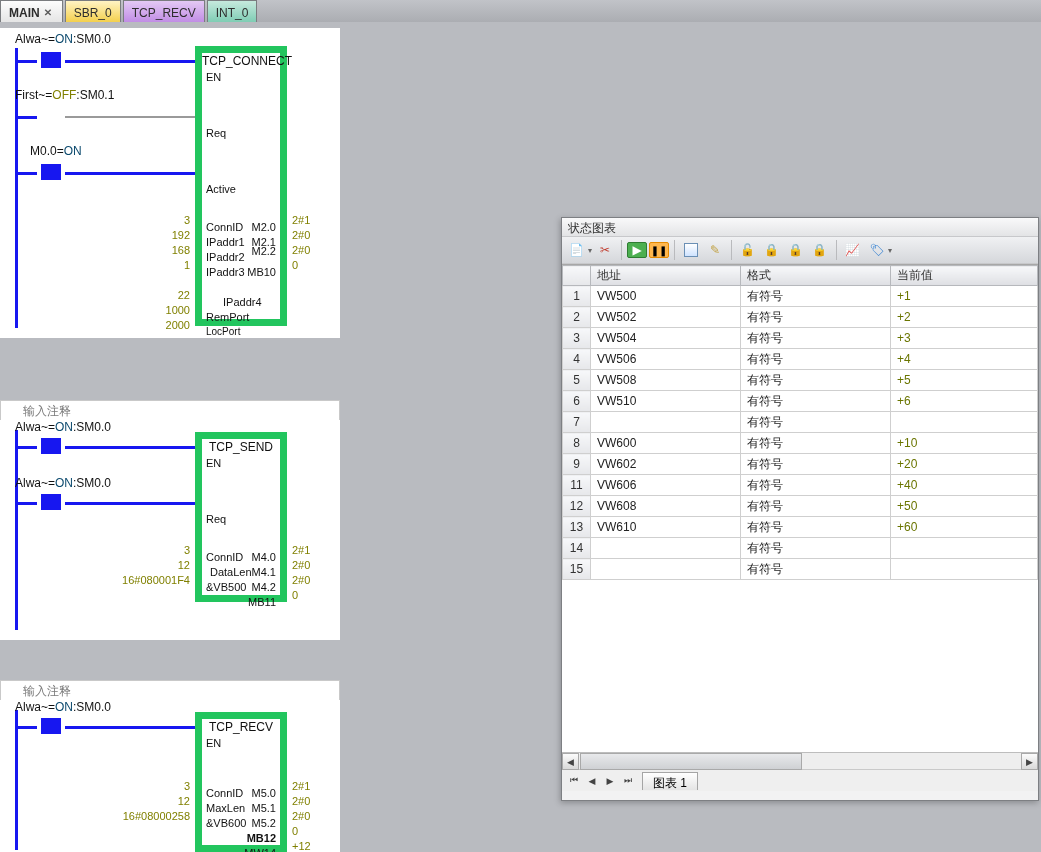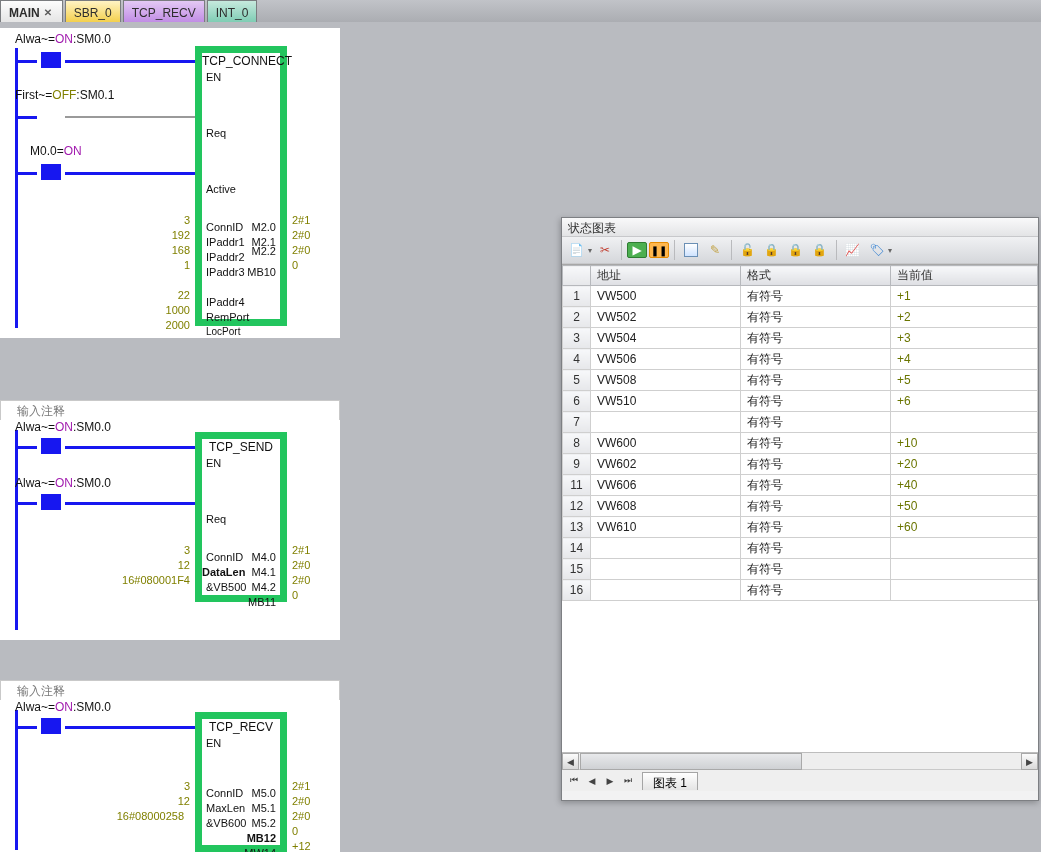--- a/index.html
+++ b/index.html
@@ -9,33 +9,33 @@
 .tabs { display: flex; height: 22px; background: linear-gradient(#c1c3c8,#abadb2); }
 .tab { height: 22px; border: 1px solid #7a7c7f; border-bottom: none; padding: 3px 8px 0 8px; margin-right: 2px; display: flex; align-items: center; gap: 4px; font-size: 12px; color: #2d2d2d; }
 .tab.main { background: linear-gradient(#fdfdfd,#e5e5e5); font-weight: bold; }
 .tab.sbr { background: linear-gradient(#fff3c4,#f4d04d); }
 .tab.tcp { background: linear-gradient(#e3c9f4,#c18de5); }
 .tab.int { background: linear-gradient(#c6e9dd,#7fcdb4); }
 .close-x { width: 10px; height: 10px; color:#5b5b5b; font-size:10px; line-height:10px; }
 
 
 .ladder-area { position: absolute; left: 0; top: 22px; width: 1041px; height: 830px; }
-.network-header { font-size: 12px; color: #7a7a7a; padding: 2px 16px; position:absolute; background:#fff; border:1px solid #c9c9c9; width:340px; }
+.network-header { font-size: 12px; color: #7a7a7a; padding: 2px 22px; position:absolute; background:#fff; border:1px solid #c9c9c9; width:340px; }
 .ladder { position: absolute; background: #fff; }
 
 
 .wire { position: absolute; background: #1717f0; }
 .wire.grey { background:#9a9a9a; }
 
 
 .contact-open { position:absolute; width:28px; height:20px; }
 .contact-open.fill::before { content:""; position:absolute; left:4px; top:2px; width:20px; height:16px; background:#1717f0; }
 
 .label { position:absolute; font-size:11px; color:#111; white-space:nowrap; }
-.label .on { color:#a21caf; }
+.label .on { color:#0c4a6e; }
 .label .off { color:#808000; }
 .goldnum { position:absolute; font-size:11px; color:#808000; text-align:right; }
 .outnum { position:absolute; font-size:11px; color:#808000; }
 
 
 .block { position:absolute; border:7px solid #22c55e; background:#fff; }
 .block-title { text-align:center; font-size:12px; color:#111; padding:1px 0; }
 .pin { position:absolute; font-size:11px; color:#111; }
 .pin-right { text-align:right; }
 
@@ -110,21 +110,21 @@
 
     <div class="block" style="left:195px; top:18px; width:92px; height:280px;">
       <div class="block-title">TCP_CONNECT</div>
       <div class="pin" style="left:4px; top:18px;">EN</div>
       <div class="pin" style="left:4px; top:74px;">Req</div>
       <div class="pin" style="left:4px; top:130px;">Active</div>
       <div class="pin" style="left:4px; top:168px;">ConnID</div>
       <div class="pin" style="left:4px; top:183px;">IPaddr1</div>
       <div class="pin" style="left:4px; top:198px;">IPaddr2</div>
       <div class="pin" style="left:4px; top:213px;">IPaddr3</div>
-      <div class="pin" style="left:4px; top:243px;">IPaddr4</div>
+      <div class="pin" style="left:21px; top:243px;">IPaddr4</div>
       <div class="pin" style="left:4px; top:258px;">RemPort</div>
       <div class="pin" style="left:4px; top:273px; font-size:10px;">LocPort</div>
       <div class="pin pin-right" style="right:4px; top:168px;">M2.0</div>
       <div class="pin pin-right" style="right:4px; top:183px;">M2.1</div>
       <div class="pin pin-right" style="right:4px; top:192px;">M2.2</div>
       <div class="pin pin-right" style="right:4px; top:213px;">MB10</div>
     </div>
 
     <div class="goldnum" style="left:160px; top:186px; width:30px;">3</div>
     <div class="goldnum" style="left:160px; top:201px; width:30px;">192</div>
@@ -151,21 +151,21 @@
     <div class="label" style="left:15px; top:56px;"><span>Alwa~=</span><span class="on">ON</span><span>:SM0.0</span></div>
     <div class="wire" style="left:15px; top:82px; width:22px; height:3px;"></div>
     <div class="contact-open fill" style="left:37px; top:72px;"></div>
     <div class="wire" style="left:65px; top:82px; width:130px; height:3px;"></div>
 
     <div class="block" style="left:195px; top:12px; width:92px; height:170px;">
       <div class="block-title">TCP_SEND</div>
       <div class="pin" style="left:4px; top:18px;">EN</div>
       <div class="pin" style="left:4px; top:74px;">Req</div>
       <div class="pin" style="left:4px; top:112px;">ConnID</div>
-      <div class="pin" style="left:0; top:127px;font-weight:bold;">DataLen</div>
+      <div class="pin" style="left:8px; top:127px;">DataLen</div>
       <div class="pin" style="left:4px; top:142px;">&amp;VB500</div>
       <div class="pin pin-right" style="right:4px; top:112px;">M4.0</div>
       <div class="pin pin-right" style="right:4px; top:127px;">M4.1</div>
       <div class="pin pin-right" style="right:4px; top:142px;">M4.2</div>
       <div class="pin pin-right" style="right:4px; top:157px;">MB11</div>
     </div>
     <div class="goldnum" style="left:160px; top:124px; width:30px;">3</div>
     <div class="goldnum" style="left:160px; top:139px; width:30px;">12</div>
     <div class="goldnum" style="left:118px; top:154px; width:72px;">16#080001F4</div>
     <div class="outnum" style="left:292px; top:124px;">2#1</div>
@@ -189,21 +189,21 @@
       <div class="pin" style="left:4px; top:83px;">MaxLen</div>
       <div class="pin" style="left:4px; top:98px;">&amp;VB600</div>
       <div class="pin pin-right" style="right:4px; top:68px;">M5.0</div>
       <div class="pin pin-right" style="right:4px; top:83px;">M5.1</div>
       <div class="pin pin-right" style="right:4px; top:98px;">M5.2</div>
       <div class="pin pin-right" style="right:4px; top:113px;font-weight:bold;">MB12</div>
       <div class="pin pin-right" style="right:4px; top:128px;">MW14</div>
     </div>
     <div class="goldnum" style="left:160px; top:80px; width:30px;">3</div>
     <div class="goldnum" style="left:160px; top:95px; width:30px;">12</div>
-    <div class="goldnum" style="left:112px; top:110px; width:72px;">16#08000258</div>
+    <div class="goldnum" style="left:118px; top:110px; width:72px;">16#08000258</div>
     <div class="outnum" style="left:292px; top:80px;">2#1</div>
     <div class="outnum" style="left:292px; top:95px;">2#0</div>
     <div class="outnum" style="left:292px; top:110px;">2#0</div>
     <div class="outnum" style="left:292px; top:125px;">0</div>
     <div class="outnum" style="left:292px; top:140px;">+12</div>
   </div>
 
 </div>
 
 <div class="panel">
@@ -318,26 +318,20 @@
             <td></td>
             <td>有符号</td>
             <td class="curval"></td>
           </tr>
           <tr>
             <td class="rownum">15</td>
             <td></td>
             <td>有符号</td>
             <td class="curval"></td>
           </tr>
-          <tr>
-            <td class="rownum">16</td>
-            <td></td>
-            <td>有符号</td>
-            <td class="curval"></td>
-          </tr>
         </tbody>
     </table>
   </div>
   <div class="hscroll">
     <div class="arrow left">◀</div>
     <div class="thumb"></div>
     <div class="arrow right">▶</div>
   </div>
   <div class="sheet-tabs">
     <div class="navbtn">⏮</div>

